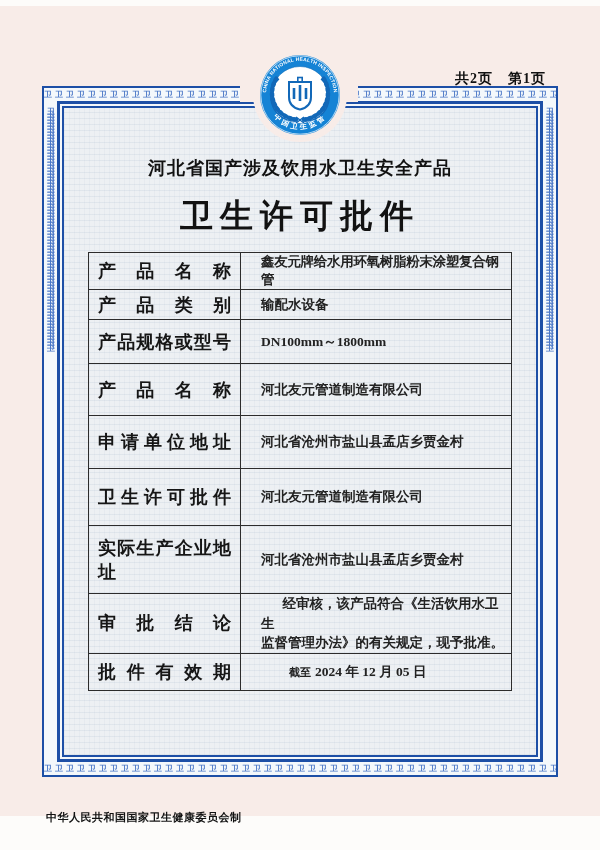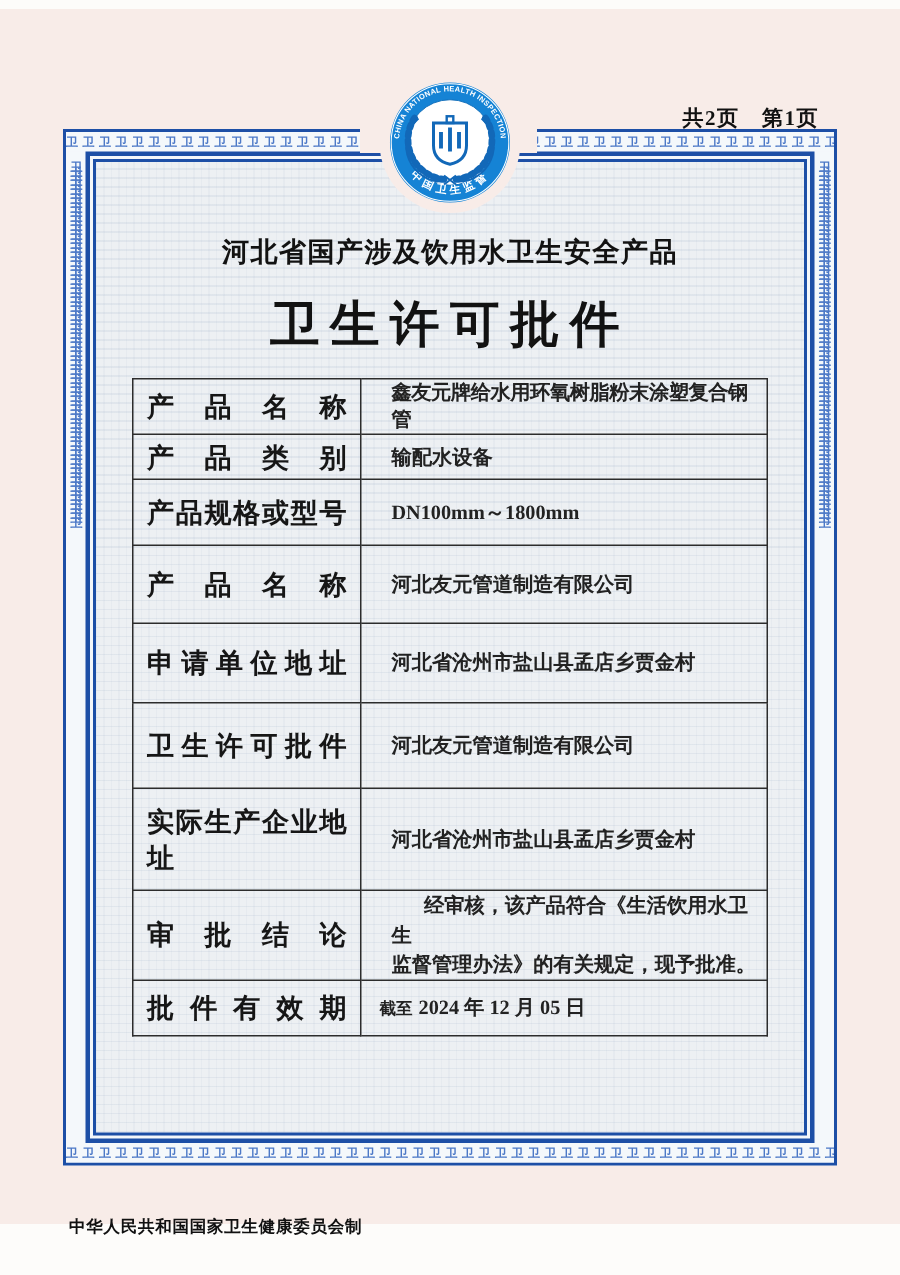--- a/index.html
+++ b/index.html
@@ -89,21 +89,21 @@
     text-align:justify; text-align-last:justify;
   }
   td.val {
     font-size:13.5px; font-weight:700; color:#222;
     padding:0 4px 0 20px;
   }
   .val-small { font-size:12.5px; letter-spacing:-0.3px; }
   .val-center { text-align:center; }
   .concl-line1 { text-indent:1.6em; }
   .concl { line-height:1.45; font-size:13px; }
-  .prefix-small { font-size:11px; margin-right:4px; }
+  .prefix-small { font-size:11px; margin-right:4px;margin-left:36px; }
   
   .footer {
     position:absolute; left:46px; top:810px;
     font-size:11px; font-weight:700; letter-spacing:0.5px;
     color:#111; z-index:6;
   }
   
   .emblem {
     position:absolute; left:246px; top:41px; width:108px; height:108px;
     z-index:5;

